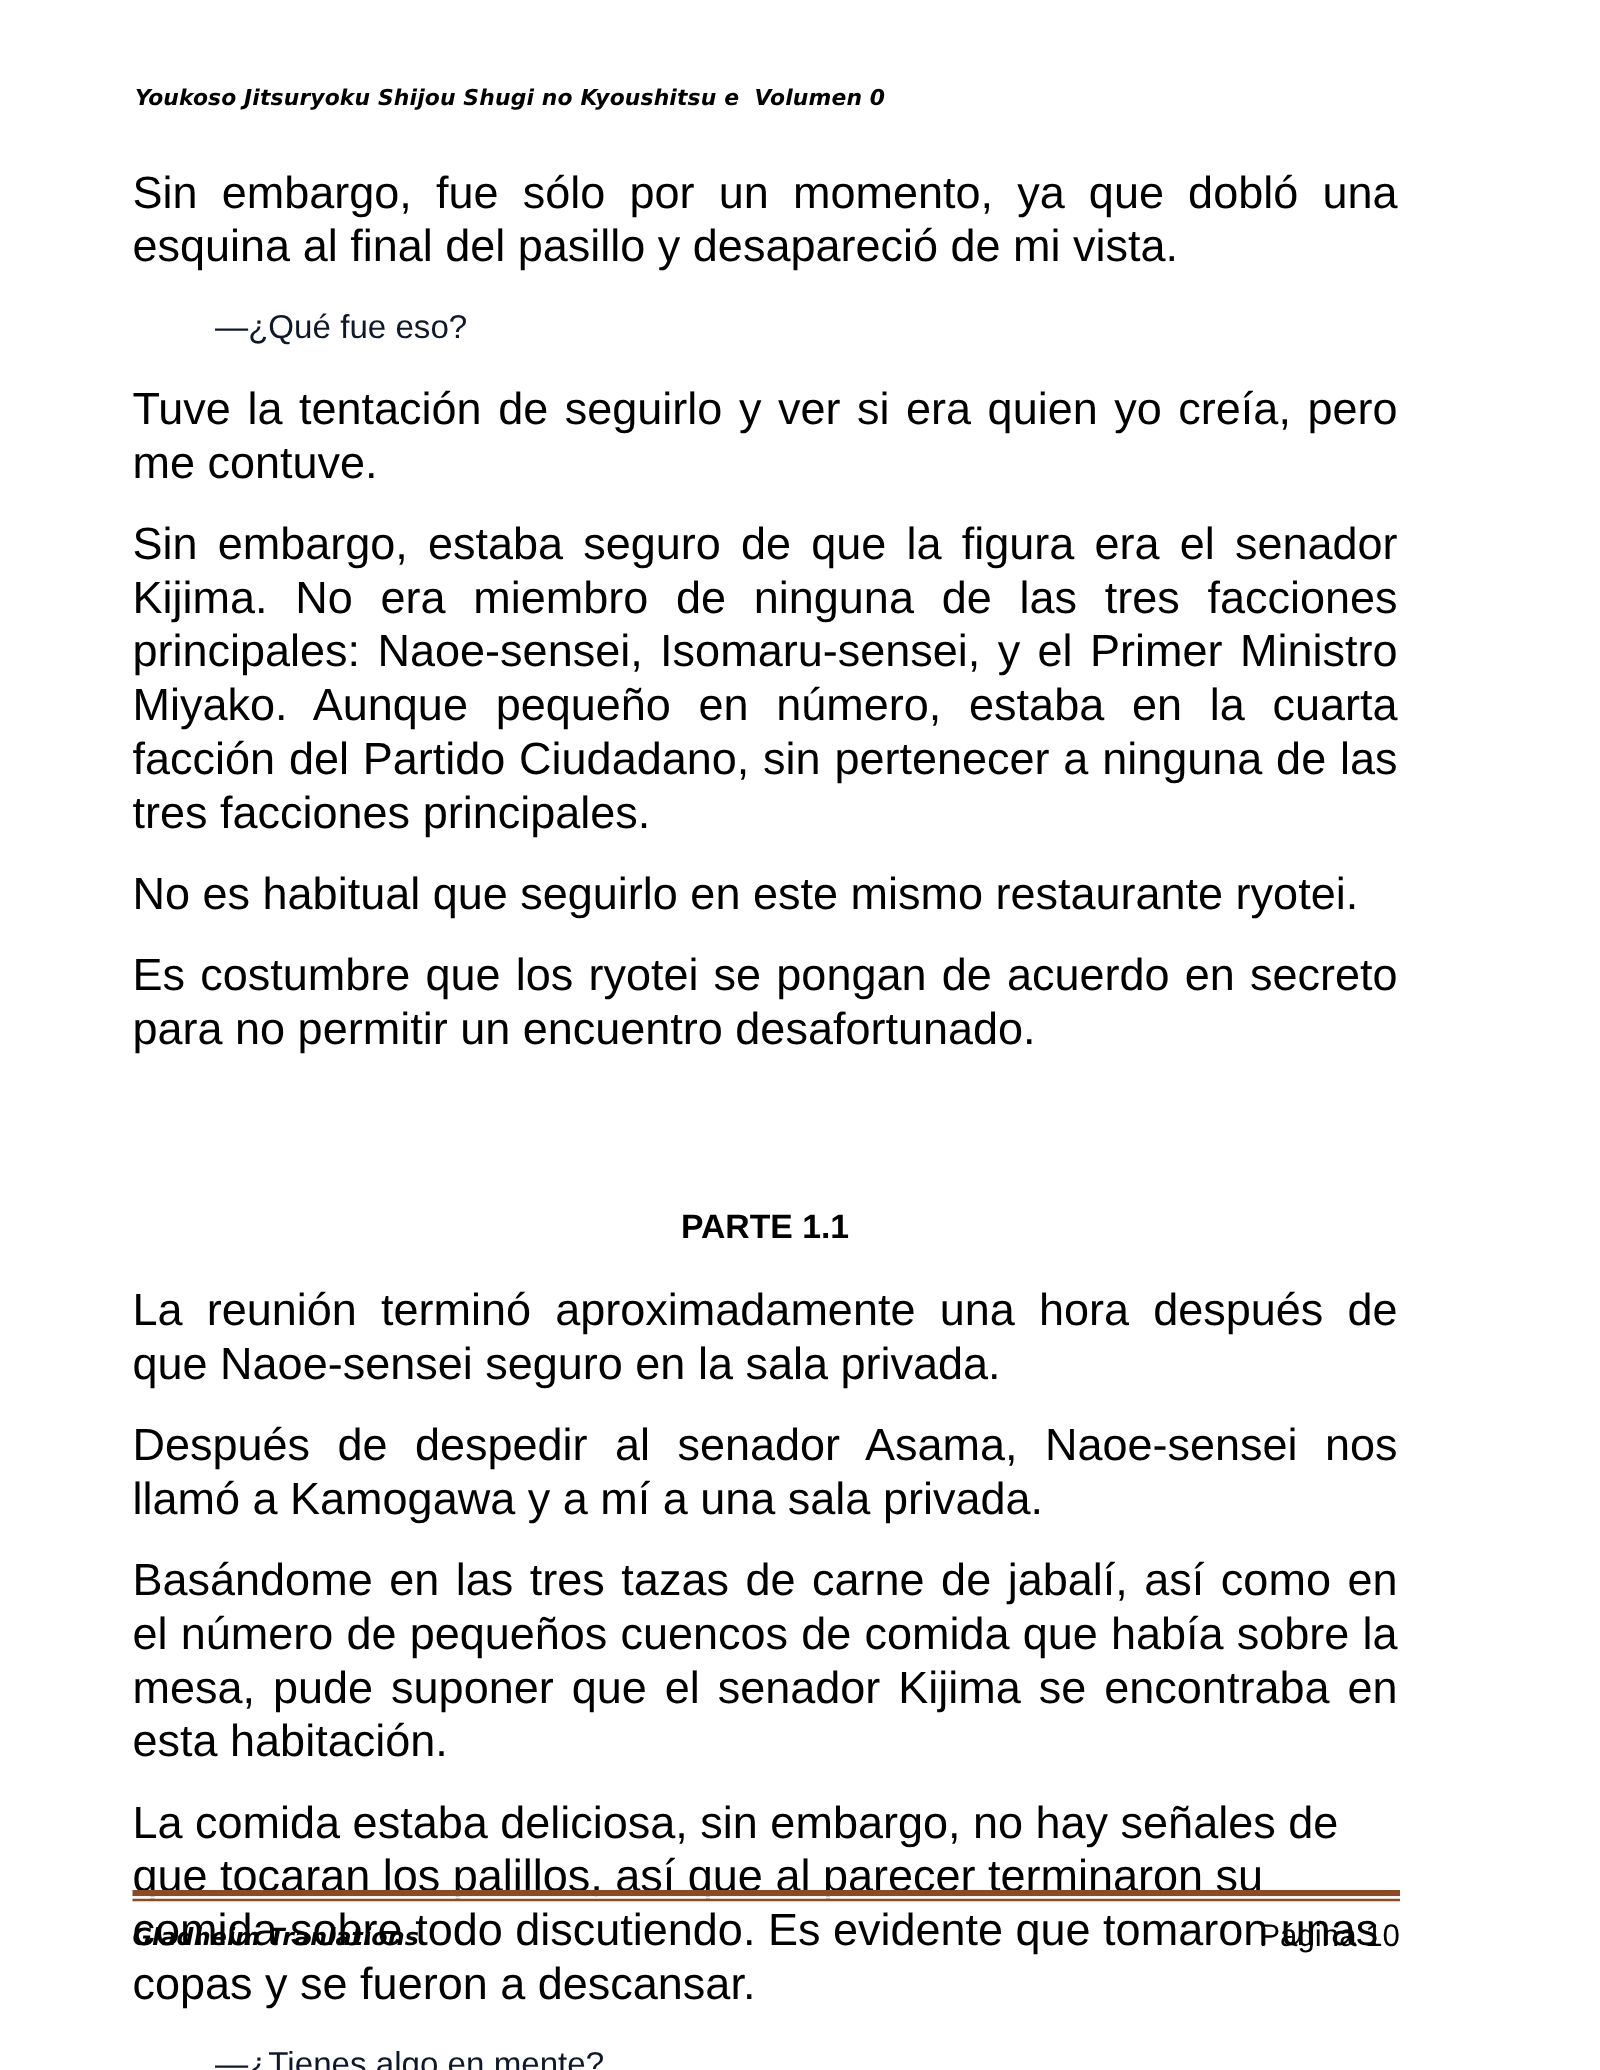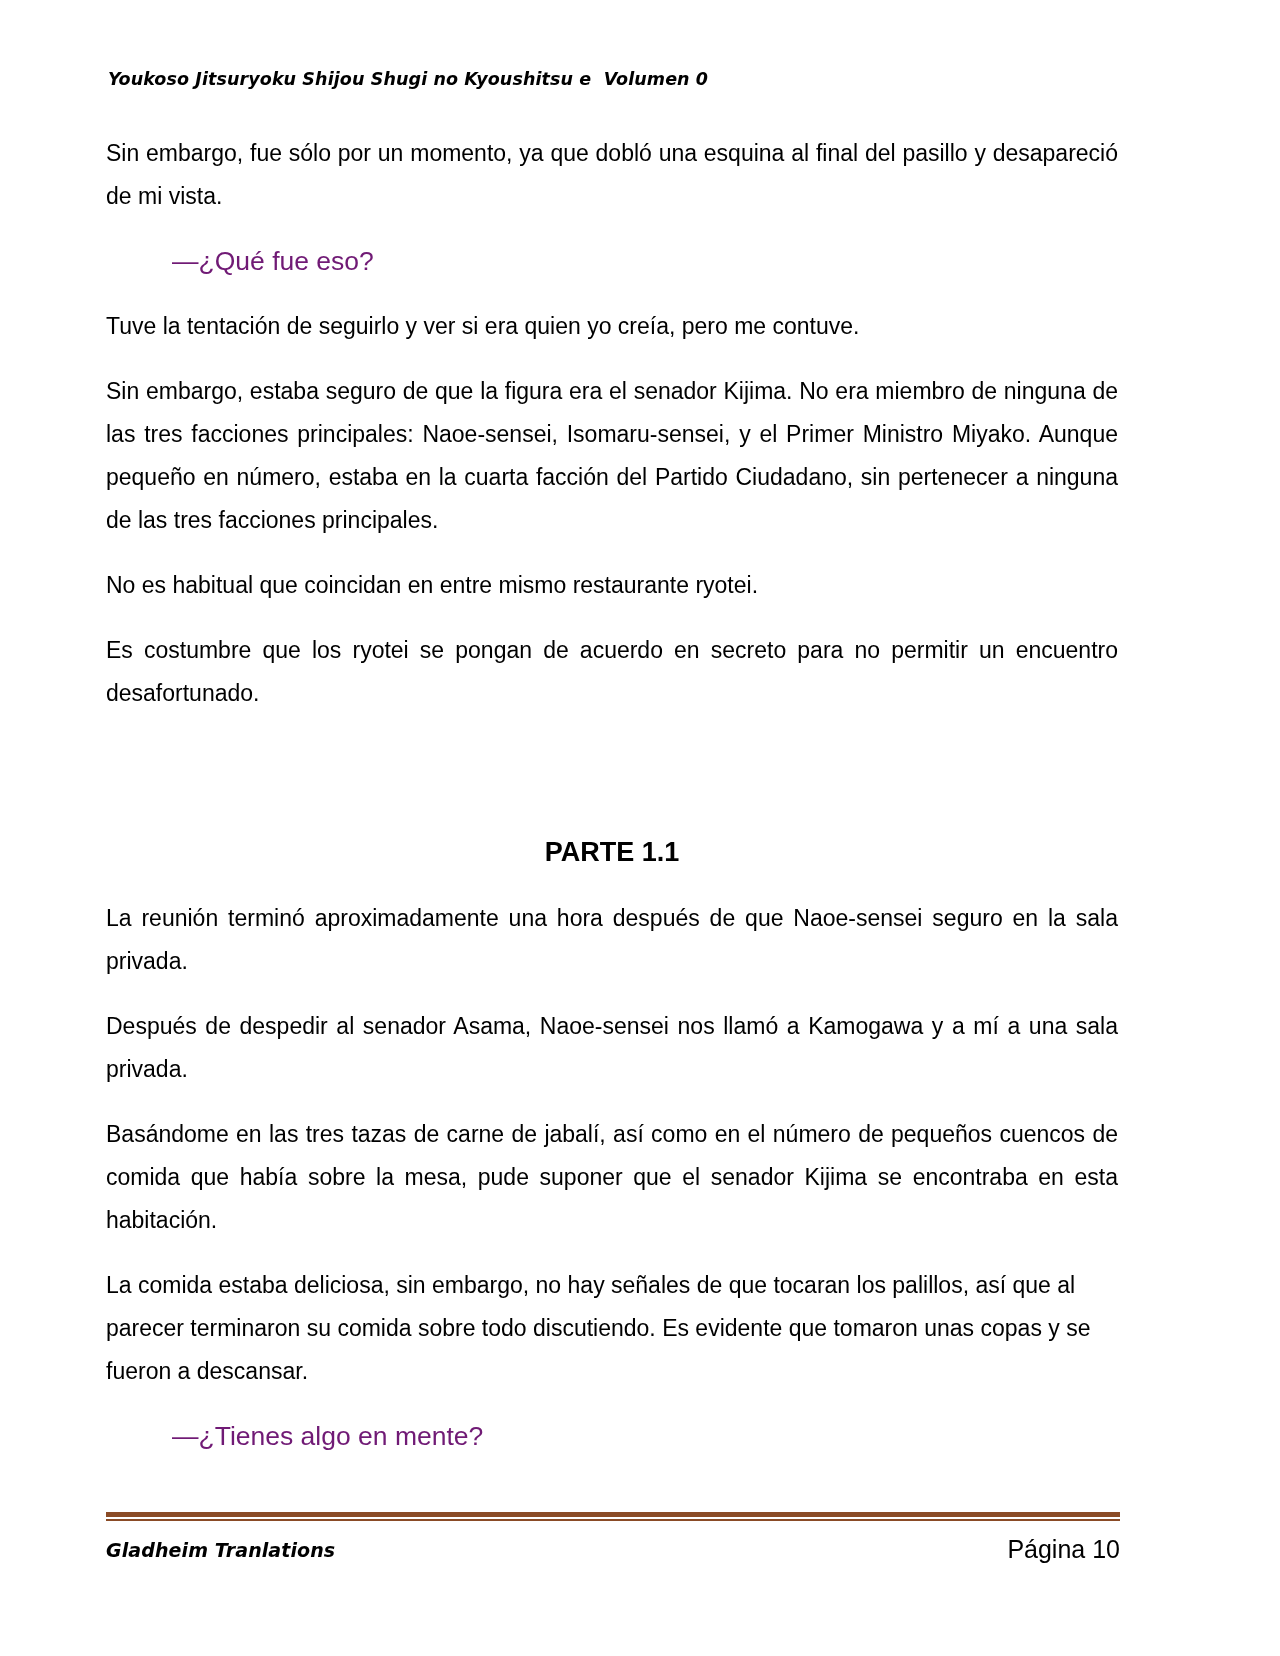--- a/index.html
+++ b/index.html
@@ -43,37 +43,37 @@
   }
   
   .content {
     position: absolute;
     left: 106px;
     top: 132px;
     width: 1012px;
   }
   p.para {
     margin: 0 0 22px 0;
-    font-size: 23px;
+    font-size: 36px;
     line-height: 43px;
     text-align: justify;
     text-justify: inter-word;
     word-spacing: 0px;
     color: #000;
   }
   p.para.last-left {
     text-align: left;
   }
   p.dialogue {
     margin: 0 0 22px 0;
     font-size: 26.5px;
     line-height: 43px;
     text-align: left;
     padding-left: 66px;
-    color: #701a75;
+    color: #0f172a;
   }
   .spacer-block {
     height: 96px;
   }
   h2.part-heading {
     margin: 0 0 26px 0;
     font-size: 27px;
     line-height: 38px;
     font-weight: bold;
     text-align: center;
@@ -128,21 +128,21 @@
 
   <div class="doc-header">
     <div class="doc-header-title">Youkoso Jitsuryoku Shijou Shugi no Kyoushitsu e  Volumen 0</div>
   </div>
 
   <div class="content">
       <p class="para">Sin embargo, fue sólo por un momento, ya que dobló una esquina al final del pasillo y desapareció de mi vista.</p>
       <p class="dialogue">—¿Qué fue eso?</p>
       <p class="para">Tuve la tentación de seguirlo y ver si era quien yo creía, pero me contuve.</p>
       <p class="para">Sin embargo, estaba seguro de que la figura era el senador Kijima. No era miembro de ninguna de las tres facciones principales: Naoe-sensei, Isomaru-sensei, y el Primer Ministro Miyako. Aunque pequeño en número, estaba en la cuarta facción del Partido Ciudadano, sin pertenecer a ninguna de las tres facciones principales.</p>
-      <p class="para">No es habitual que coincidan en entre mismo restaurante ryotei.</p>
+      <p class="para">No es habitual que seguirlo en este mismo restaurante ryotei.</p>
       <p class="para">Es costumbre que los ryotei se pongan de acuerdo en secreto para no permitir un encuentro desafortunado.</p>
       <div class="spacer-block"></div>
       <h2 class="part-heading">PARTE 1.1</h2>
       <p class="para"> La reunión terminó aproximadamente una hora después de que Naoe-sensei seguro en la sala privada.</p>
       <p class="para">Después de despedir al senador Asama, Naoe-sensei nos llamó a Kamogawa y a mí a una sala privada.</p>
       <p class="para">Basándome en las tres tazas de carne de jabalí, así como en el número de pequeños cuencos de comida que había sobre la mesa, pude suponer que el senador Kijima se encontraba en esta habitación.</p>
       <p class="para last-left">La comida estaba deliciosa, sin embargo, no hay señales de que tocaran los palillos, así que al parecer terminaron su comida sobre todo discutiendo. Es evidente que tomaron unas copas y se fueron a descansar.</p>
       <p class="dialogue">—¿Tienes algo en mente?</p>
     </div>
 

